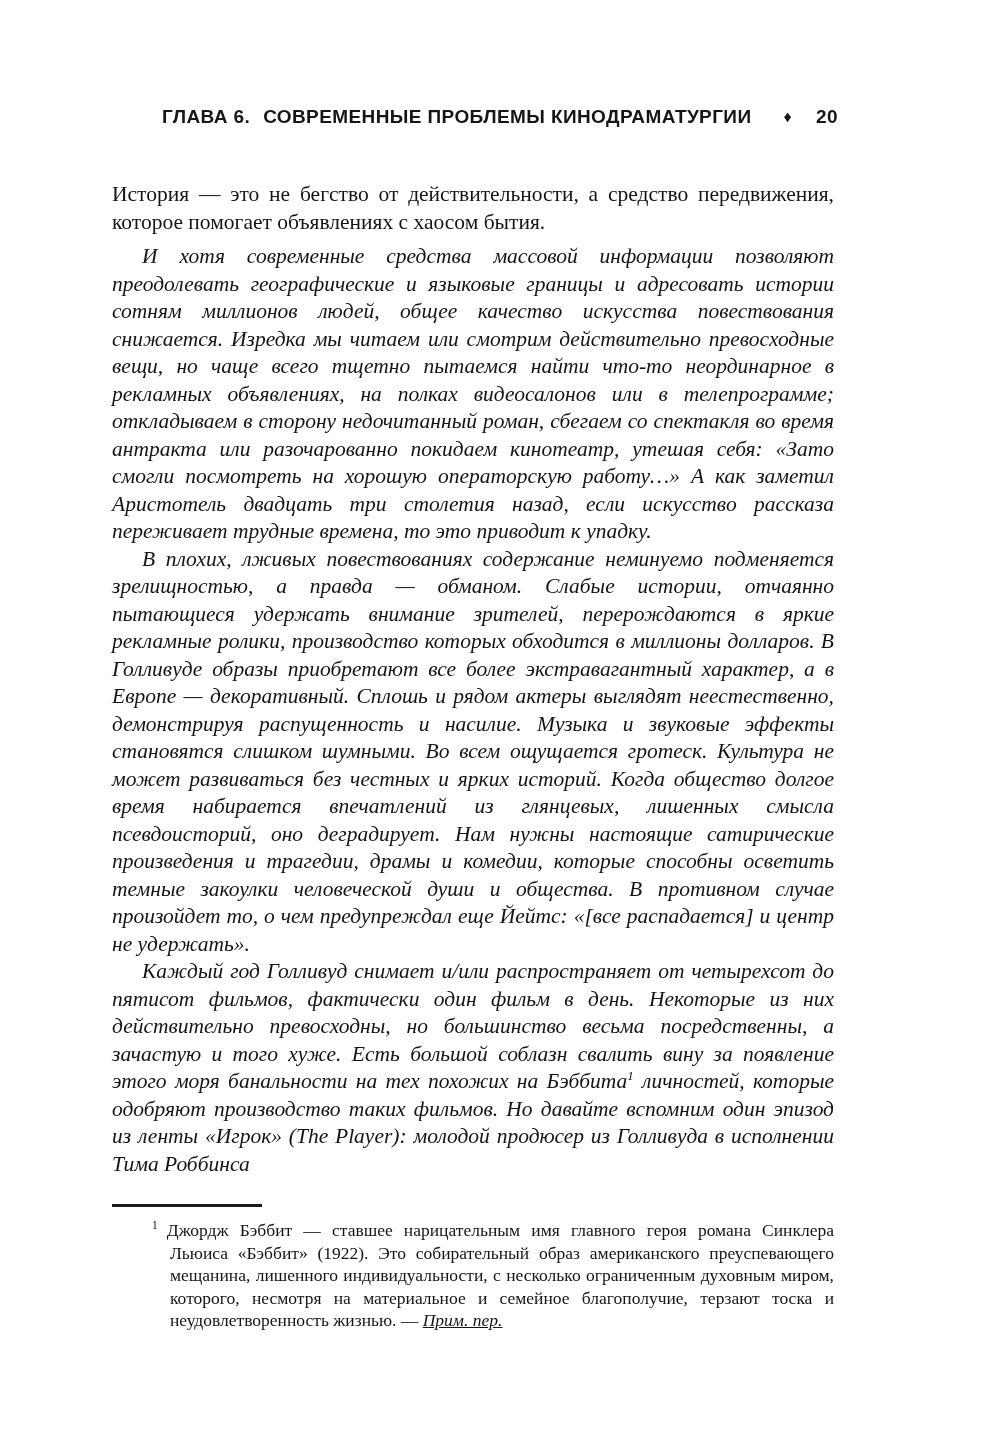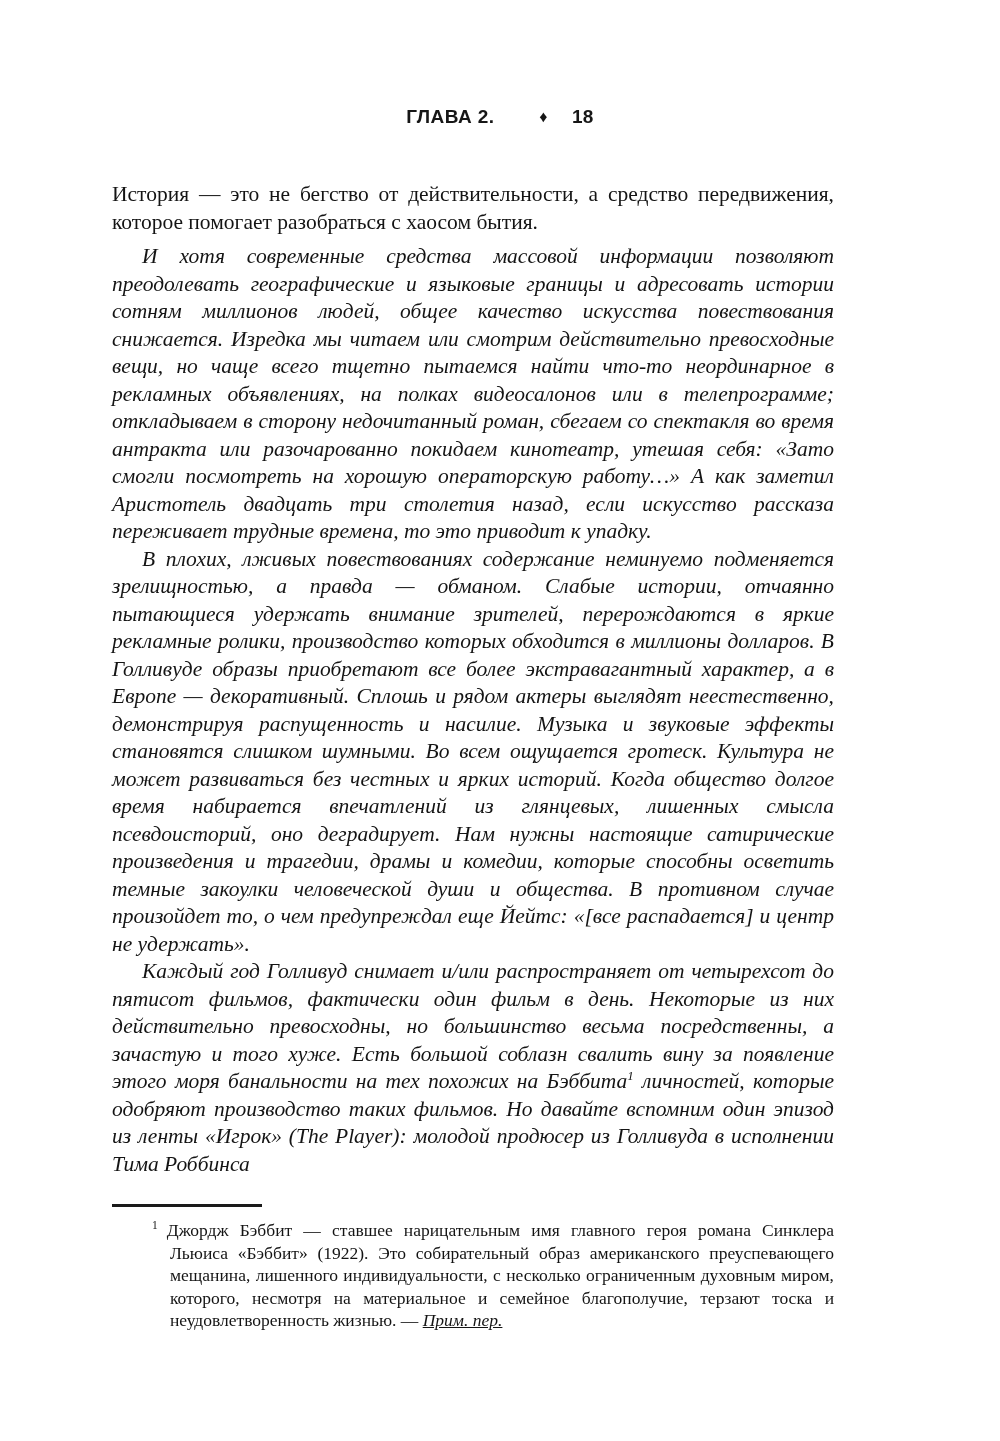--- a/index.html
+++ b/index.html
@@ -86,29 +86,30 @@
     margin-right: 9px;
   }
   .footnote em { font-style: italic; text-decoration: underline; }
 </style>
 </head>
 <body>
 
 <div class="page">
 
   <header class="running-head">
-    <span class="chapter-label">ГЛАВА 2.</span>
+    <span class="chapter-label">ГЛАВА 6.</span>
+    <span class="chapter-title">СОВРЕМЕННЫЕ ПРОБЛЕМЫ КИНОДРАМАТУРГИИ</span>
     <span class="diamond">♦</span>
-    <span class="page-number">18</span>
+    <span class="page-number">20</span>
   </header>
 
   <div class="column">
 
     <main class="body-text">
-      <p class="p-opening">История — это не бегство от действительности, а средство передвижения, которое помогает разобраться с хаосом бытия.</p>
+      <p class="p-opening">История — это не бегство от действительности, а средство передвижения, которое помогает объявлениях с хаосом бытия.</p>
       <p class="p-indent">И хотя современные средства массовой информации позволяют преодолевать географические и языковые границы и адресовать истории сотням миллионов людей, общее качество искусства повествования снижается. Изредка мы читаем или смотрим действительно превосходные вещи, но чаще всего тщетно пытаемся найти что-то неординарное в рекламных объявлениях, на полках видеосалонов или в телепрограмме; откладываем в сторону недочитанный роман, сбегаем со спектакля во время антракта или разочарованно покидаем кинотеатр, утешая себя: «Зато смогли посмотреть на хорошую операторскую работу…» А как заметил Аристотель двадцать три столетия назад, если искусство рассказа переживает трудные времена, то это приводит к упадку.</p>
       <p class="p-indent">В плохих, лживых повествованиях содержание неминуемо подменяется зрелищностью, а правда — обманом. Слабые истории, отчаянно пытающиеся удержать внимание зрителей, перерождаются в яркие рекламные ролики, производство которых обходится в миллионы долларов. В Голливуде образы приобретают все более экстравагантный характер, а в Европе — декоративный. Сплошь и рядом актеры выглядят неестественно, демонстрируя распущенность и насилие. Музыка и звуковые эффекты становятся слишком шумными. Во всем ощущается гротеск. Культура не может развиваться без честных и ярких историй. Когда общество долгое время набирается впечатлений из глянцевых, лишенных смысла псевдоисторий, оно деградирует. Нам нужны настоящие сатирические произведения и трагедии, драмы и комедии, которые способны осветить темные закоулки человеческой души и общества. В противном случае произойдет то, о чем предупреждал еще Йейтс: «[все распадается] и центр не удержать».</p>
       <p class="p-indent"><span>Каждый год Голливуд снимает и/или распространяет от четырехсот до пятисот фильмов, фактически один фильм в день. Некоторые из них действительно превосходны, но большинство весьма посредственны, а зачастую и того хуже. Есть большой соблазн свалить вину за появление этого моря банальности на тех похожих на Бэббита</span><sup class="note-ref">1</sup><span> личностей, которые одобряют производство таких фильмов. Но давайте вспомним один эпизод из ленты «Игрок» (The Player): молодой продюсер из Голливуда в исполнении Тима Роббинса</span></p>
     </main>
 
     <footer class="footnote-block">
       <div class="footnote-rule"></div>
       <div class="footnote"><sup class="fn-marker">1</sup><span>Джордж Бэббит — ставшее нарицательным имя главного героя романа Синклера Льюиса «Бэббит» (1922). Это собирательный образ американского преуспевающего мещанина, лишенного индивидуальности, с несколько ограниченным духовным миром, которого, несмотря на материальное и семейное благополучие, терзают тоска и неудовлетворенность жизнью. — </span><em>Прим. пер.</em></div>
     </footer>
 

